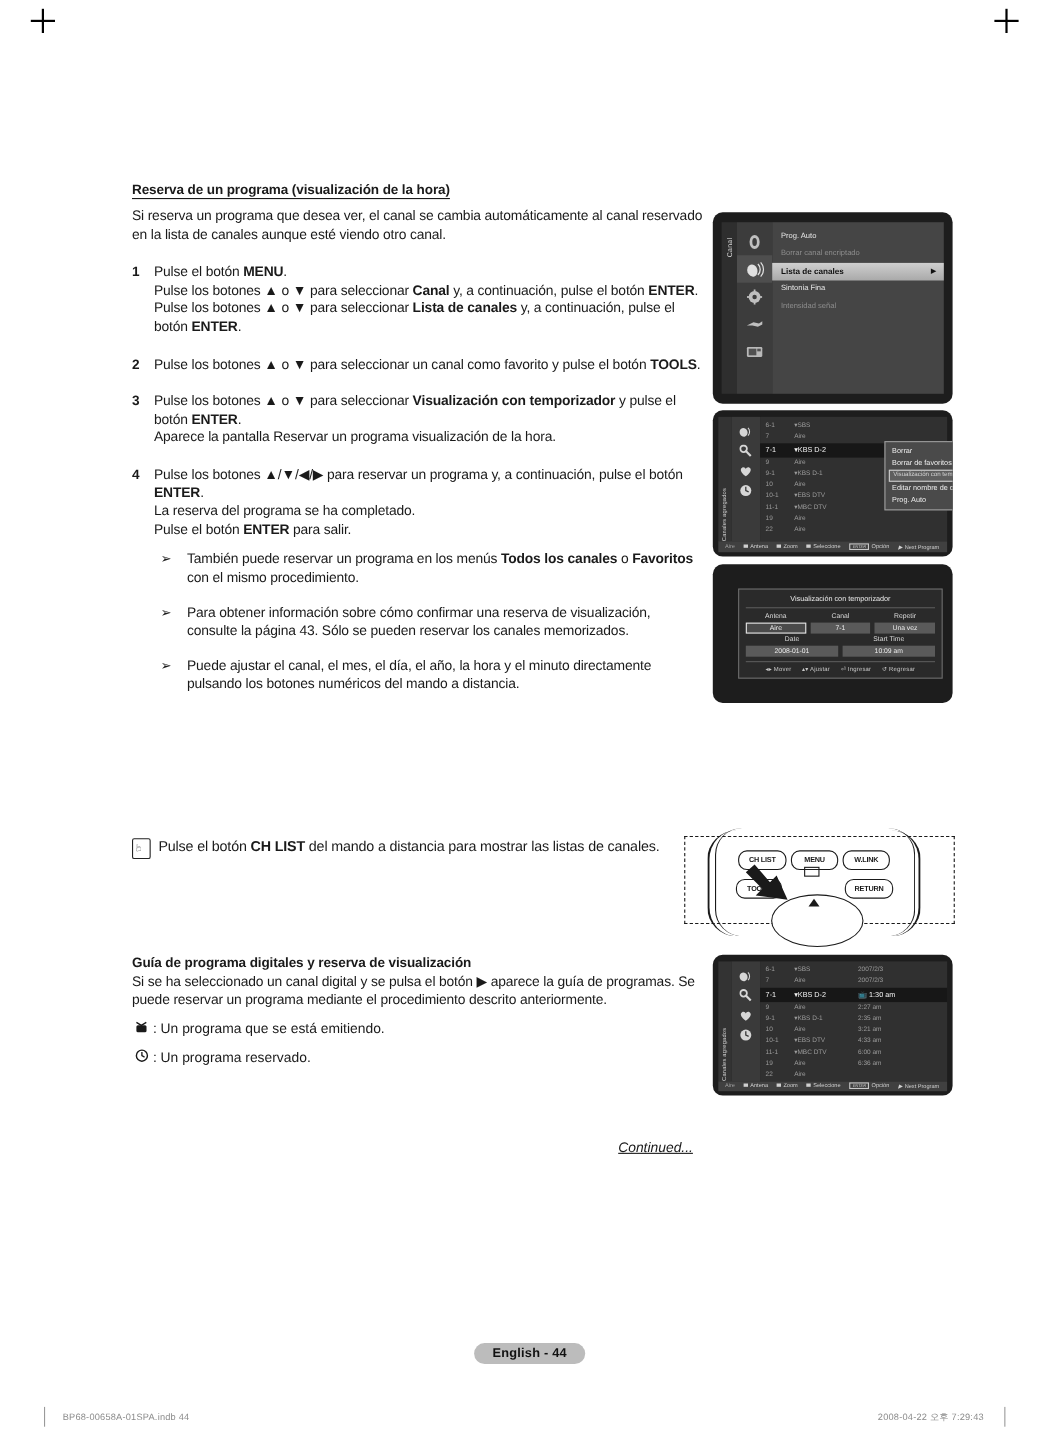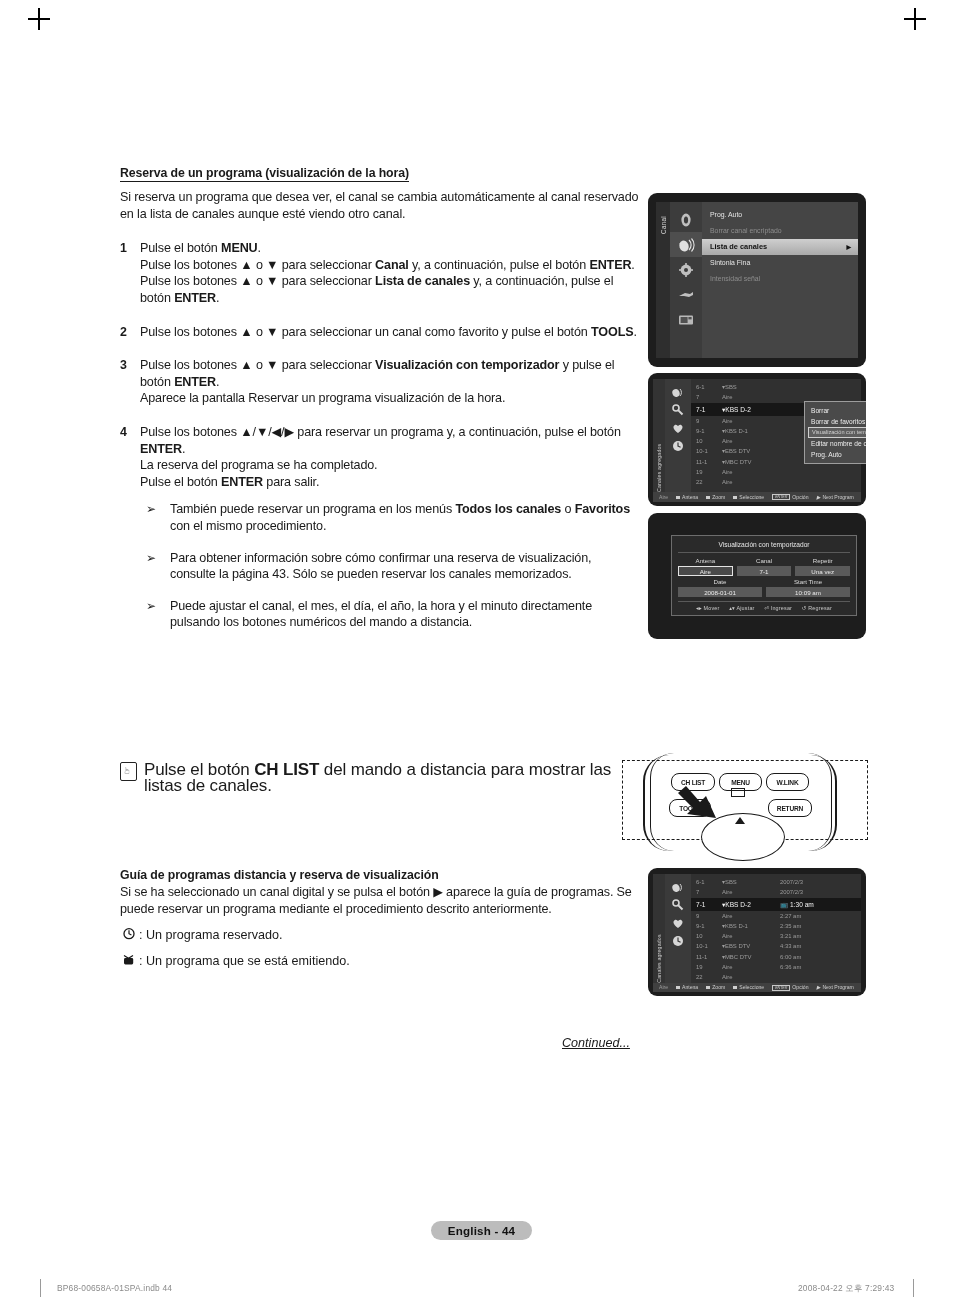--- a/index.html
+++ b/index.html
@@ -111,21 +111,21 @@
   .tip-icon::after {
     content: "☞";
     position: absolute;
     font-size: 9px;
     left: 2px;
     top: 1px;
     line-height: 13px;
     transform: rotate(-90deg);
   }
   .tip-text {
-    font-size: 17px;
+    font-size: 13px;
     line-height: 16px;
     letter-spacing: -0.15px;
   }
 
   
   .sec2 {
     position: absolute;
     left: 120px;
     top: 868px;
     width: 520px;
@@ -543,41 +543,41 @@
   </div>
 
   <div class="tip">
     <div class="tip-icon"></div>
     <div class="tip-text">
       Pulse el botón <b>CH LIST</b> del mando a distancia para mostrar las listas de canales.
     </div>
   </div>
 
   <div class="sec2">
-    <h2>Guía de programas distancia y reserva de visualización</h2>
+    <h2>Guía de programa digitales y reserva de visualización</h2>
     <p class="body">Si se ha seleccionado un canal digital y se pulsa el botón ▶ aparece la guía de programas. Se puede reservar un programa mediante el procedimiento descrito anteriormente.</p>
+
+    <div class="legend-row">
+      <div class="legend-ico">
+        <svg width="14" height="13" viewBox="0 0 14 13">
+          <path d="M2 2.5 L6.5 5.2 L11 2.5" stroke="#1a1a1a" stroke-width="1.3" fill="none"></path>
+          <rect x="2" y="5" width="9.2" height="6.4" rx="1.4" fill="#1a1a1a"></rect>
+        </svg>
+      </div>
+      <div>: Un programa que se está emitiendo.</div>
+    </div>
 
     <div class="legend-row">
       <div class="legend-ico">
         <svg width="14" height="13" viewBox="0 0 14 14">
           <circle cx="7" cy="7.2" r="5.4" fill="none" stroke="#1a1a1a" stroke-width="1.4"></circle>
           <path d="M7 3.6 L7 7.2 L9.6 8.6" stroke="#1a1a1a" stroke-width="1.3" fill="none"></path>
         </svg>
       </div>
       <div>: Un programa reservado.</div>
-    </div>
-
-    <div class="legend-row">
-      <div class="legend-ico">
-        <svg width="14" height="13" viewBox="0 0 14 13">
-          <path d="M2 2.5 L6.5 5.2 L11 2.5" stroke="#1a1a1a" stroke-width="1.3" fill="none"></path>
-          <rect x="2" y="5" width="9.2" height="6.4" rx="1.4" fill="#1a1a1a"></rect>
-        </svg>
-      </div>
-      <div>: Un programa que se está emitiendo.</div>
     </div>
   </div>
 
   <div class="continued">Continued...</div>
 
   <div class="page-badge">English - 44</div>
 
   <div class="pf-rule" style="left:40px;top:1279px;width:1px;height:18px;"></div>
   <div class="pf pf-left">BP68-00658A-01SPA.indb   44</div>
   <div class="pf pf-right">2008-04-22   오후 7:29:43</div>

